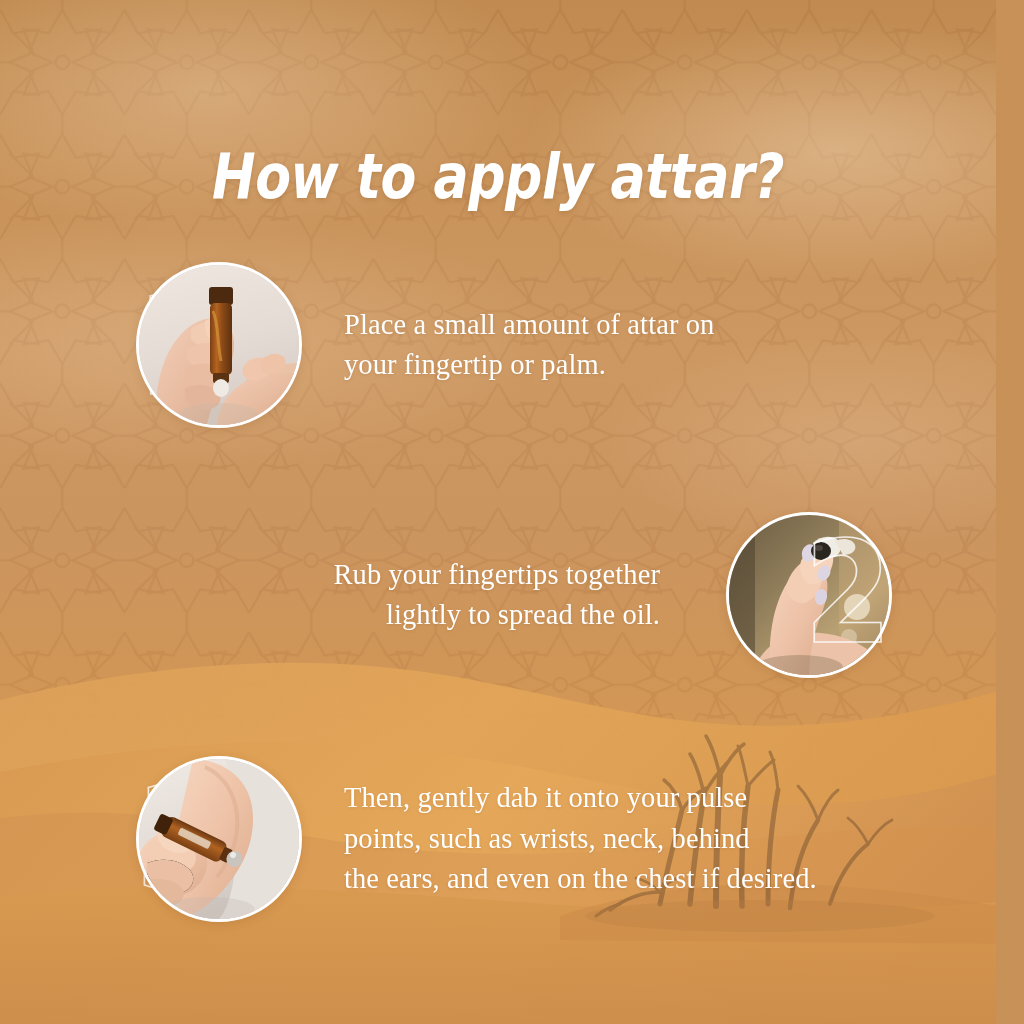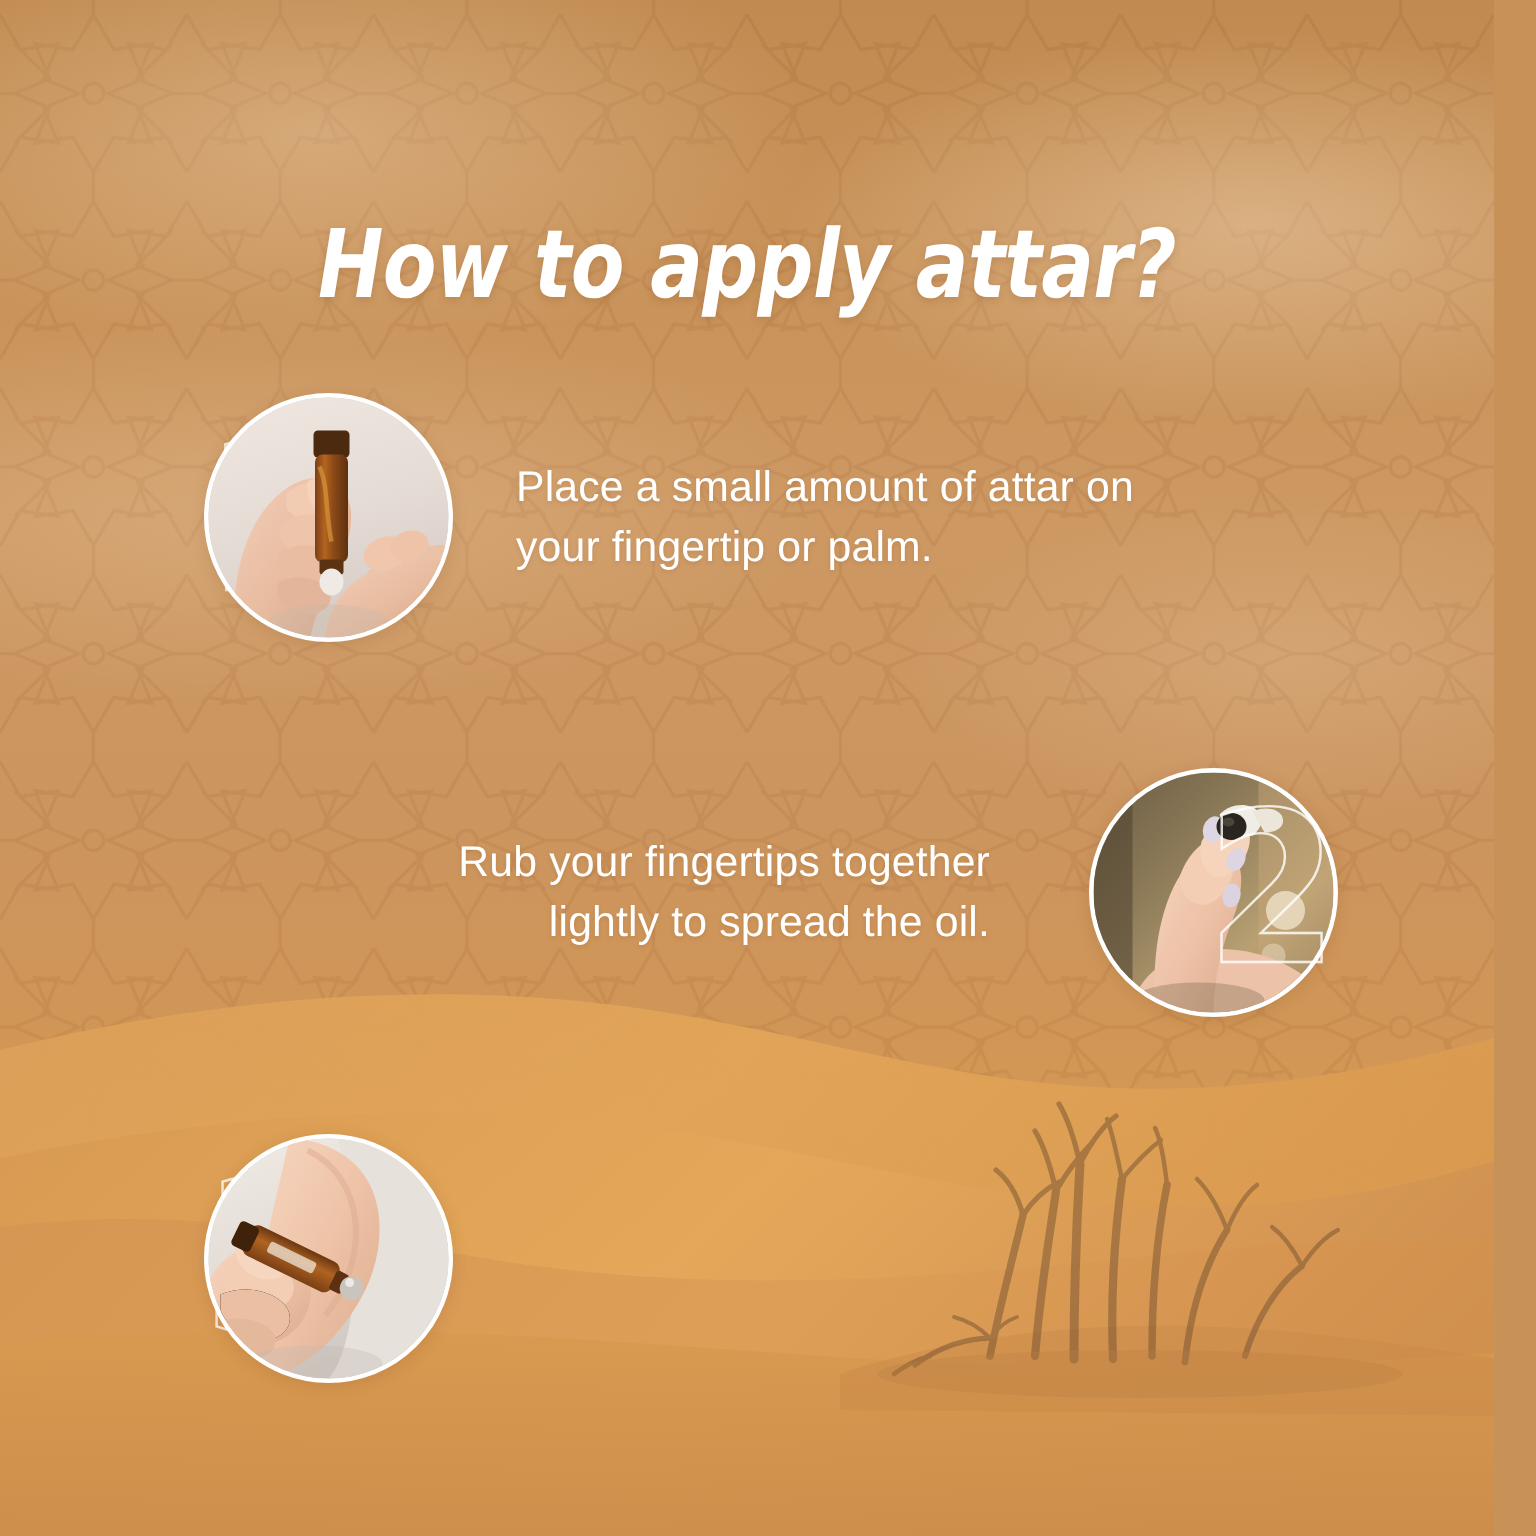--- a/index.html
+++ b/index.html
@@ -87,21 +87,21 @@
     flex:0 0 auto;
     box-shadow:0 2px 10px rgba(120,70,25,.18);
     background:#d8cfc6;
   }
   .photo svg{display:block;width:100%;height:100%;}
 
   .body-text{
     color:#ffffff;
     font-size:28.5px;
     line-height:1.42;
-    font-family:Liberation Sans, sans-serif;
+    font-family:Liberation Serif, serif;
     letter-spacing:.1px;
     text-shadow:0 1px 3px rgba(120,70,25,.18);
     white-space:pre-line;
   }
   .t1{margin-left:42px;}
   .t2{margin-right:38px;text-align:right;flex:1 1 auto;}
   .t3{margin-left:42px;}
   .step-2{justify-content:flex-end;}
 </style>
 </head>
@@ -348,15 +348,18 @@
           <rect x="20" y="72" width="66" height="22" rx="6" fill="url(#bottle3)"></rect>
           <rect x="12" y="74" width="14" height="18" rx="3" fill="#3f2209"></rect>
           <rect x="36" y="78" width="34" height="8" rx="2" fill="#efe7da" opacity=".75"></rect>
           <rect x="84" y="76" width="9" height="14" rx="2" fill="#5c3010"></rect>
           <circle cx="98" cy="83" r="8" fill="#c9c4bd"></circle>
           <circle cx="95" cy="80" r="3" fill="#eceae6"></circle>
         </g>
         <ellipse cx="70" cy="150" rx="46" ry="12" fill="#c0b6ae" opacity=".3"></ellipse>
       </svg>
     </div>
+    <div class="body-text t3">Then, gently dab it onto your pulse
+points, such as wrists, neck, behind
+the ears, and even on the chest if desired.</div>
   </div>
 
 </div>
 
 </body></html>

